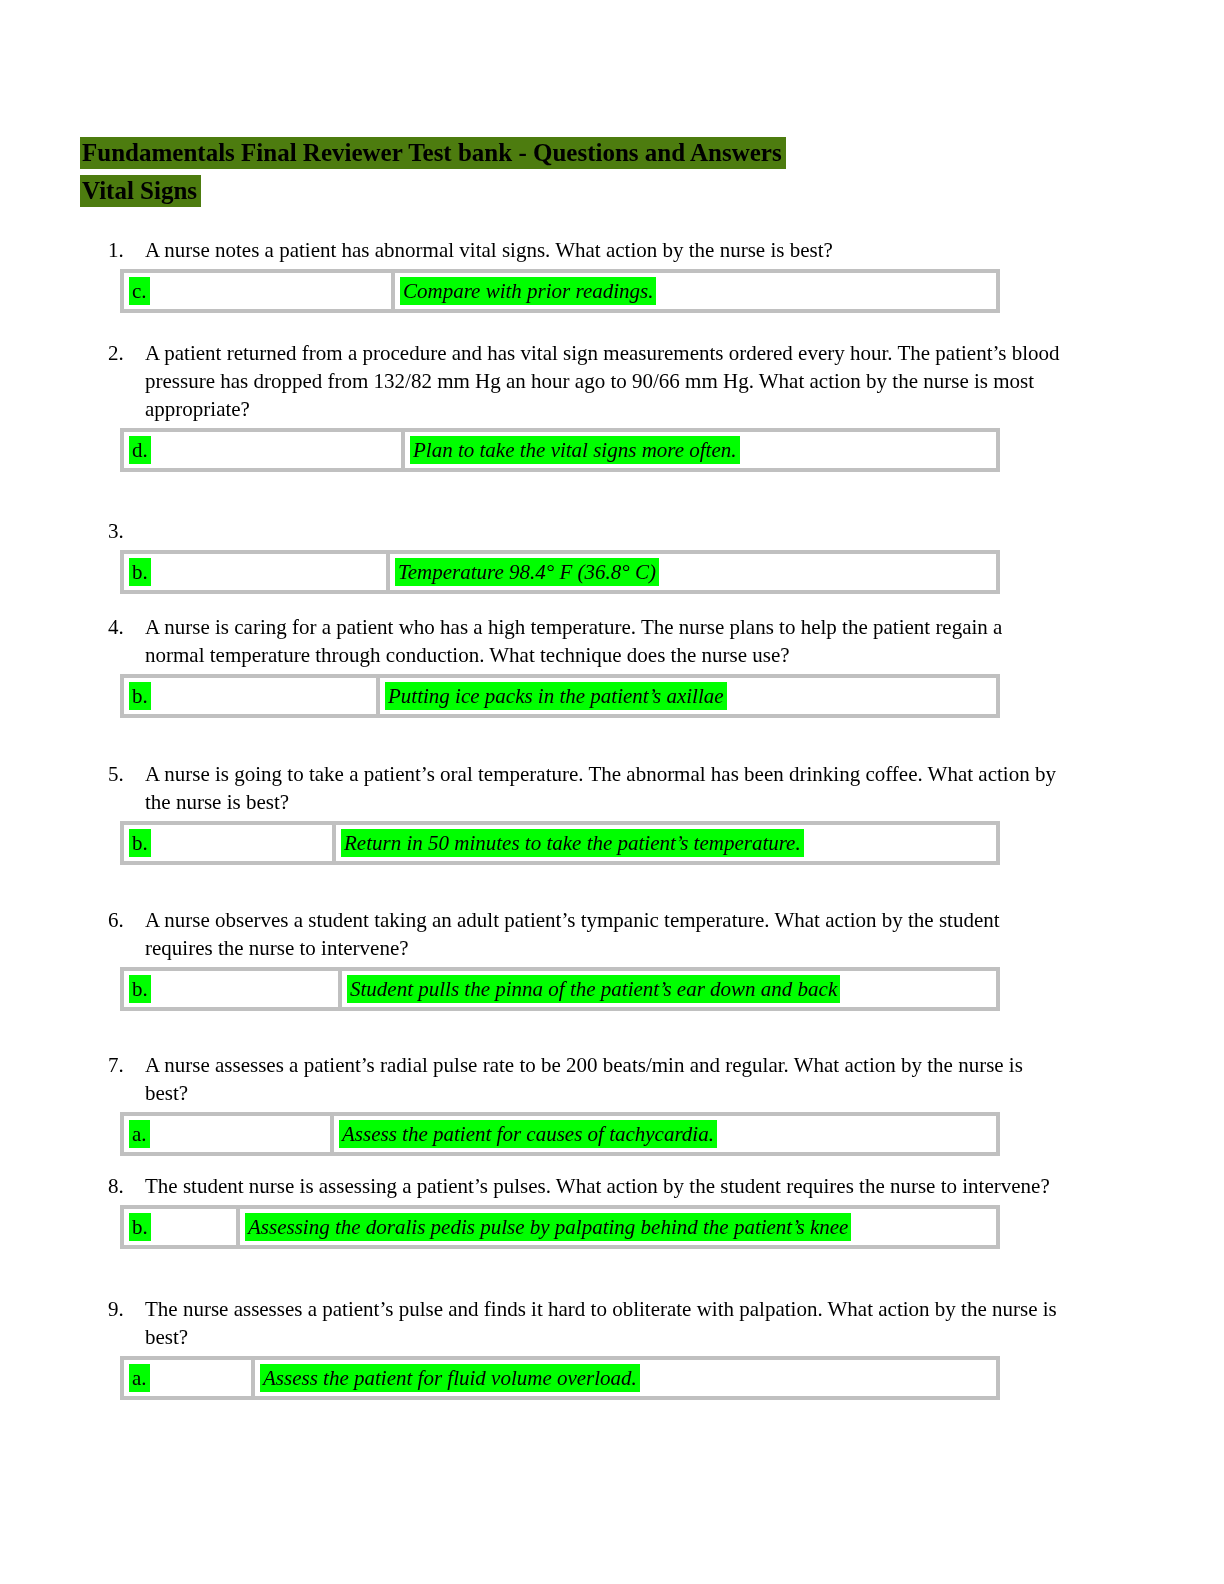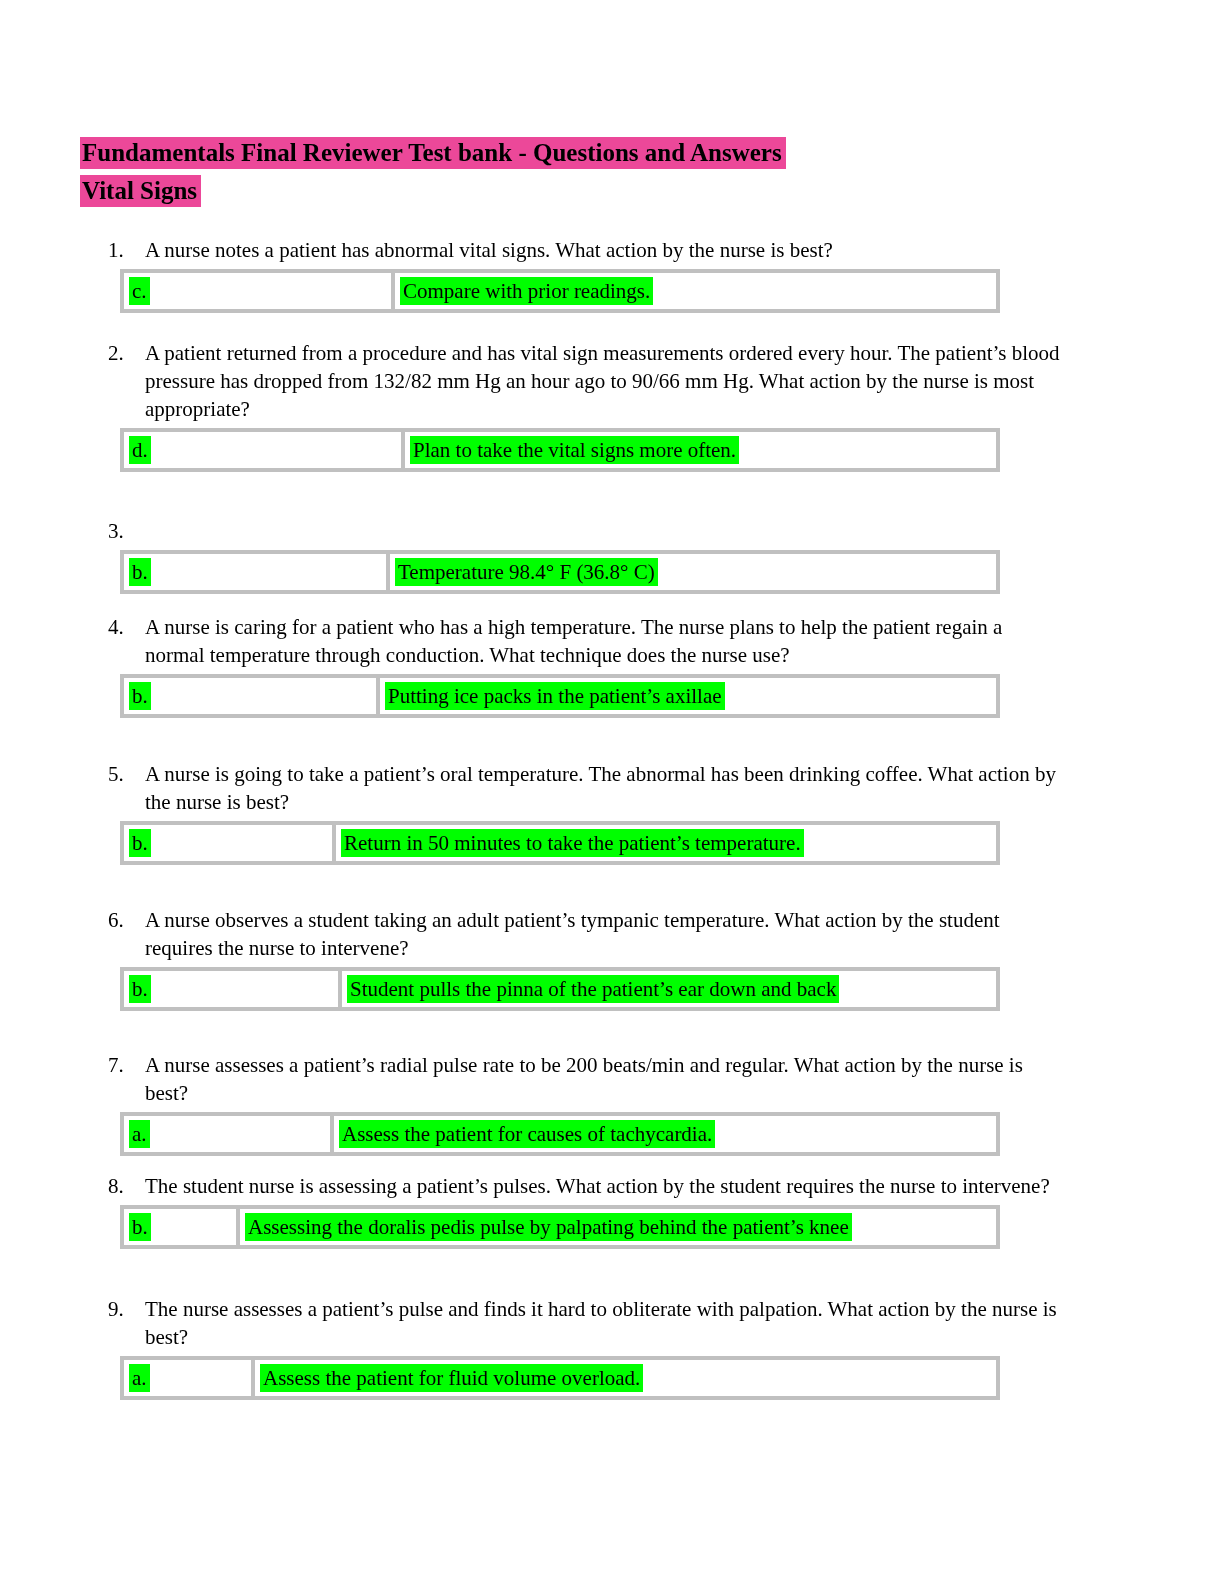--- a/index.html
+++ b/index.html
@@ -17,21 +17,21 @@
     height: 1584px;
     padding: 138px 80px 0 80px;
   }
   .title-line {
     font-size: 25px;
     font-weight: bold;
     line-height: 30px;
     margin: 0 0 8px 0;
   }
   .hl-cyan {
-    background: #ec4899;
+    background: #4d7c0f;
     padding: 2px 4px 3px 2px;
   }
   .section-heading {
     font-size: 20px;
     font-weight: bold;
     margin-top: 43px;
     letter-spacing: 0.2px;
   }
   .question { margin: 0; }
   .qrow {
@@ -64,20 +64,21 @@
     border-right: 4px solid #c0c0c0;
     display: flex;
     align-items: center;
     padding-left: 5px;
   }
   .answer-cell {
     flex: 1 1 auto;
     display: flex;
     align-items: center;
     padding-left: 5px;
+    font-style: italic;
   }
   .hl-green {
     background: #00ff00;
     font-size: 21px;
     line-height: 26px;
     padding: 1px 3px;
     white-space: nowrap;
   }
 </style>
 </head>

